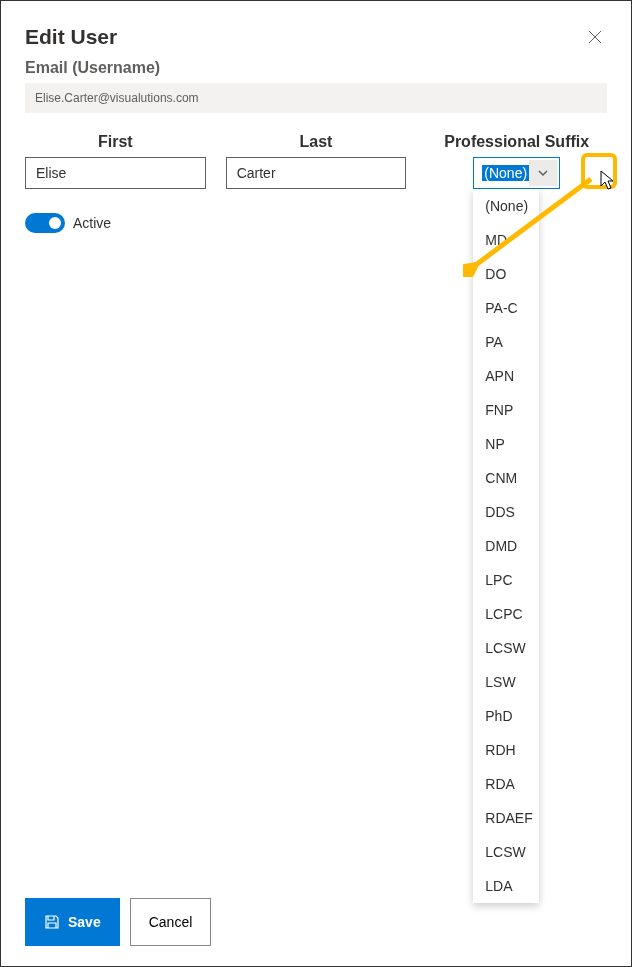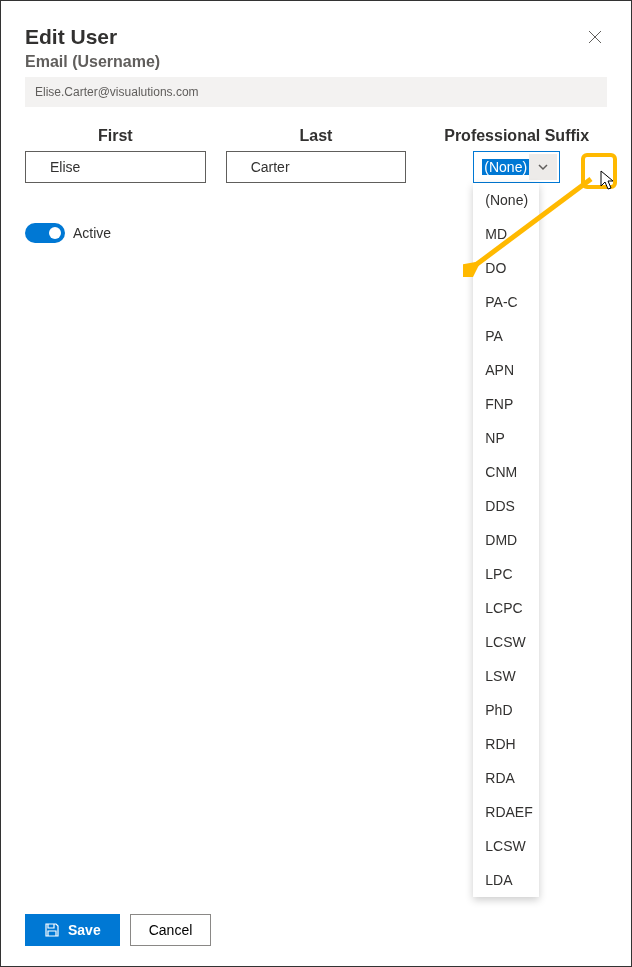--- a/index.html
+++ b/index.html
@@ -1,41 +1,41 @@
 <!DOCTYPE html>
 <html><head>
   <meta charset="utf-8">
   <style>
     * { box-sizing: border-box; margin: 0; padding: 0; font-family: "Segoe UI", -apple-system, sans-serif; }
     body { width: 632px; height: 967px; border: 1px solid #333; position: relative; background: #fff; }
     .dialog { padding: 24px 24px 0 24px; height: 100%; display: flex; flex-direction: column; }
-    .header-row { display: flex; justify-content: space-between; align-items: flex-start; margin-bottom: 4px; }
+    .header-row { display: flex; justify-content: space-between; align-items: flex-start; margin-bottom: 10px; }
     .title { font-size: 21px; font-weight: 600; color: #323130; }
     .close-btn { width: 24px; height: 24px; display: flex; align-items: center; justify-content: center; cursor: pointer; color: #605e5c; font-size: 16px; }
     .field-label { font-size: 16px; font-weight: 600; color: #605e5c; margin-bottom: 6px; display: block; }
     .field-label.dark { color: #323130; }
     .readonly-input { width: 100%; background: #f3f2f1; border: none; padding: 8px 10px; font-size: 12px; color: #605e5c; margin-bottom: 20px; }
     .row { display: flex; gap: 20px; margin-bottom: 20px; }
     .col { flex: 1; display: flex; flex-direction: column; align-items: center; }
-    .text-input { width: 100%; border: 1px solid #605e5c; padding: 6px 24px; font-size: 14px; color: #323130; height: 32px; }
+    .text-input { width: 100%; border: 1px solid #605e5c; padding: 6px 10px; font-size: 14px; color: #323130; height: 32px; }
     .select-wrap { position: relative; }
     .select-display { width: 100%; border: 1px solid #0078d4; height: 32px; display: flex; align-items: center; padding: 0 30px 0 8px; position: relative; cursor: pointer; }
     .select-value { background: #0078d4; color: #fff; padding: 0 2px; font-size: 14px; }
     .select-chevron-box { position: absolute; right: 2px; top: 2px; width: 28px; height: 26px; background: #edebe9; display: flex; align-items: center; justify-content: center; }
     .chevron { width: 12px; height: 12px; }
     .chevron path { stroke: #605e5c; stroke-width: 1.5; fill: none; }
     .dropdown { position: absolute; top: 32px; left: 0; width: 66px; background: #fff; box-shadow: 0 3px 8px rgba(0,0,0,0.2); z-index: 5; }
     .dropdown-item { padding: 9px 12px; font-size: 14px; color: #323130; cursor: pointer; white-space: nowrap; }
     .status-group { margin-top: 0px; }
-    .toggle-row { display: flex; align-items: center; gap: 8px; margin-top: 20px; }
+    .toggle-row { display: flex; align-items: center; gap: 8px; margin-top: 4px; }
     .toggle { width: 40px; height: 20px; background: #0078d4; border-radius: 10px; position: relative; cursor: pointer; }
     .toggle-knob { position: absolute; width: 12px; height: 12px; background: #fff; border-radius: 50%; top: 4px; right: 4px; }
     .toggle-label { font-size: 14px; color: #323130; }
     .footer { margin-top: auto; padding: 12px 0 20px 0; display: flex; gap: 10px; }
-    .btn { padding: 6px 18px; font-size: 14px; border: 1px solid #8a8886; background: #fff; cursor: pointer; height: 32px; display: flex; align-items: center; gap: 8px; }
+    .btn { padding: 6px 18px; font-size: 14px; border: 1px solid #8a8886; background: #fff; cursor: pointer; height: 48px; display: flex; align-items: center; gap: 8px; }
     .btn-primary { background: #0078d4; color: #fff; border-color: #0078d4; font-weight: 600; }
     .save-icon { width: 16px; height: 16px; }
     .highlight-box { position: absolute; border: 4px solid #ffb900; border-radius: 6px; pointer-events: none; width: 36px; height: 36px; top: 152px; left: 580px; z-index: 10; }
     .arrow { position: absolute; top: 176px; left: 462px; z-index: 9; pointer-events: none; }
     .cursor { position: absolute; top: 168px; left: 598px; z-index: 11; pointer-events: none; }
   </style>
 </head>
 <body>
 
 <div class="dialog">

